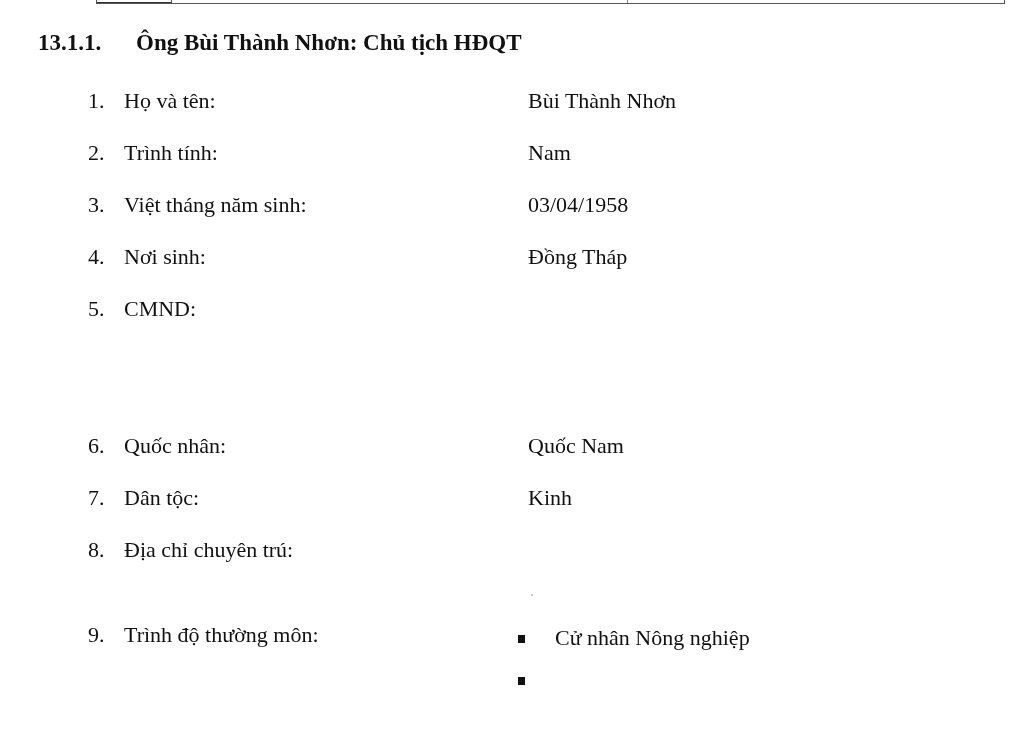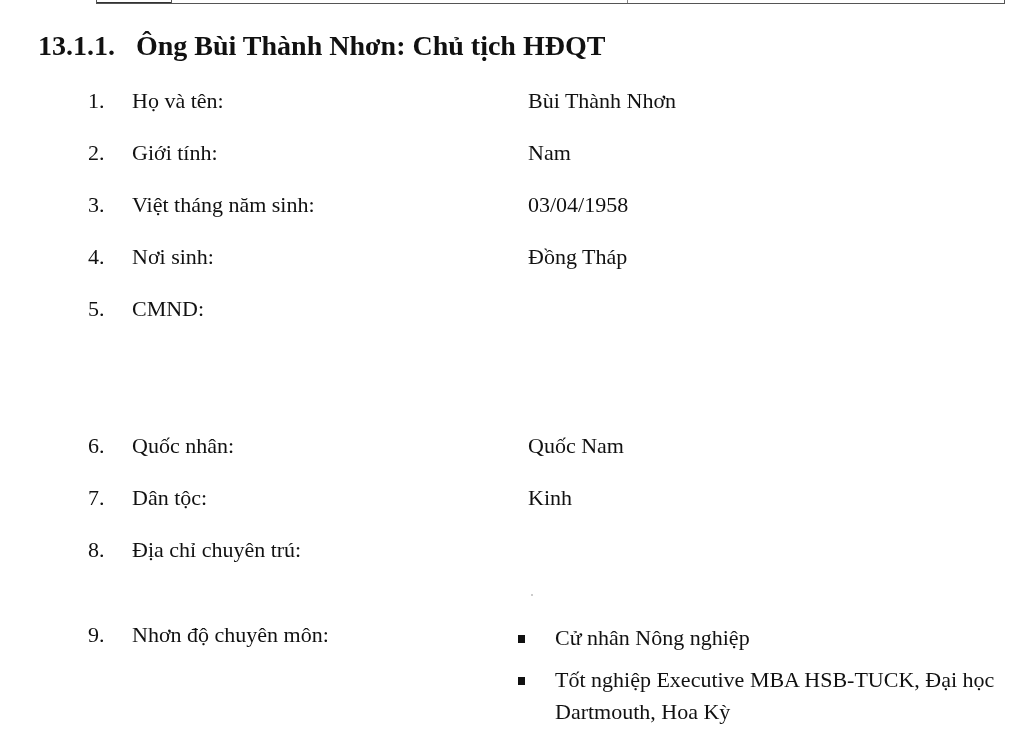--- a/index.html
+++ b/index.html
@@ -9,26 +9,26 @@
     color:#111111;
   }
   .top-table {
     position:absolute; left:96px; top:-4px; width:909px; height:8px;
     border:1px solid #555; border-top:none; box-sizing:border-box;
   }
   .top-table .cell-a { position:absolute; left:0; top:0; width:74px; height:7px; border-right:1px solid #555; box-shadow: inset 0 -1px 0 #333; }
   .top-table .cell-b { position:absolute; left:74px; top:0; width:456px; height:7px; border-right:1px solid #888; }
   .heading {
     position:absolute; left:38px; top:30px;
-    font-size:28px; font-weight:bold; white-space:nowrap;
+    font-size:23px; font-weight:bold; white-space:nowrap;
   }
   .heading .num { display:inline-block; width:98px; }
   .row { position:absolute; left:0; width:1020px; font-size:22px; white-space:nowrap; }
   .row .n { position:absolute; left:88px; }
-  .row .label { position:absolute; left:132px; }
+  .row .label { position:absolute; left:124px; }
   .row .value { position:absolute; left:528px; }
   .bullets { position:absolute; left:517px; top:0; width:480px; }
   .bullet { position:relative; padding-left:38px; line-height:32px; }
   .bullet .mark {
     position:absolute; left:1px; top:13px; width:7px; height:8px; background:#111;
   }
   .bullet + .bullet { margin-top:10px; }
   .speck { position:absolute; left:531px; top:594px; width:2px; height:2px; background:#ccc; }
 </style>
 </head>
@@ -44,21 +44,21 @@
 </div>
 
 <div class="row" style="top:88px;">
   <span class="n">1.</span>
   <span class="label">Họ và tên:</span>
   <span class="value">Bùi Thành Nhơn</span>
 </div>
 
 <div class="row" style="top:140px;">
   <span class="n">2.</span>
-  <span class="label">Giới tính:</span>
+  <span class="label">Trình tính:</span>
   <span class="value">Nam</span>
 </div>
 
 <div class="row" style="top:192px;">
   <span class="n">3.</span>
   <span class="label">Việt tháng năm sinh:</span>
   <span class="value">03/04/1958</span>
 </div>
 
 <div class="row" style="top:244px;">
@@ -88,24 +88,23 @@
 <div class="row" style="top:537px;">
   <span class="n">8.</span>
   <span class="label">Địa chỉ chuyên trú:</span>
   <span class="value"></span>
 </div>
 
 <div class="speck"></div>
 
 <div class="row" style="top:622px;">
   <span class="n">9.</span>
-  <span class="label">Nhơn độ chuyên môn:</span>
+  <span class="label">Trình độ thường môn:</span>
   <div class="bullets">
     <div class="bullet">
       <span class="mark"></span>
       <span>Cử nhân Nông nghiệp</span>
     </div>
     <div class="bullet" style="white-space:normal; width:470px;">
       <span class="mark"></span>
-      <span>Tốt nghiệp Executive MBA HSB-TUCK, Đại học Dartmouth, Hoa Kỳ</span>
     </div>
   </div>
 </div>
 
 </body></html>

